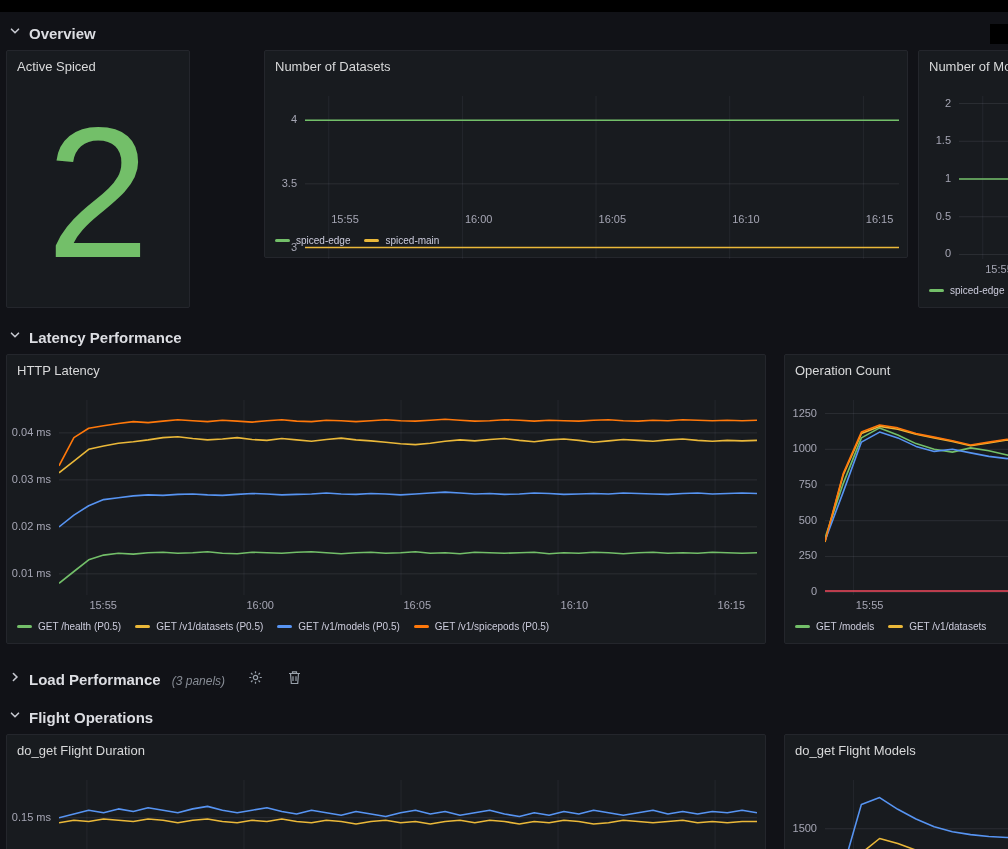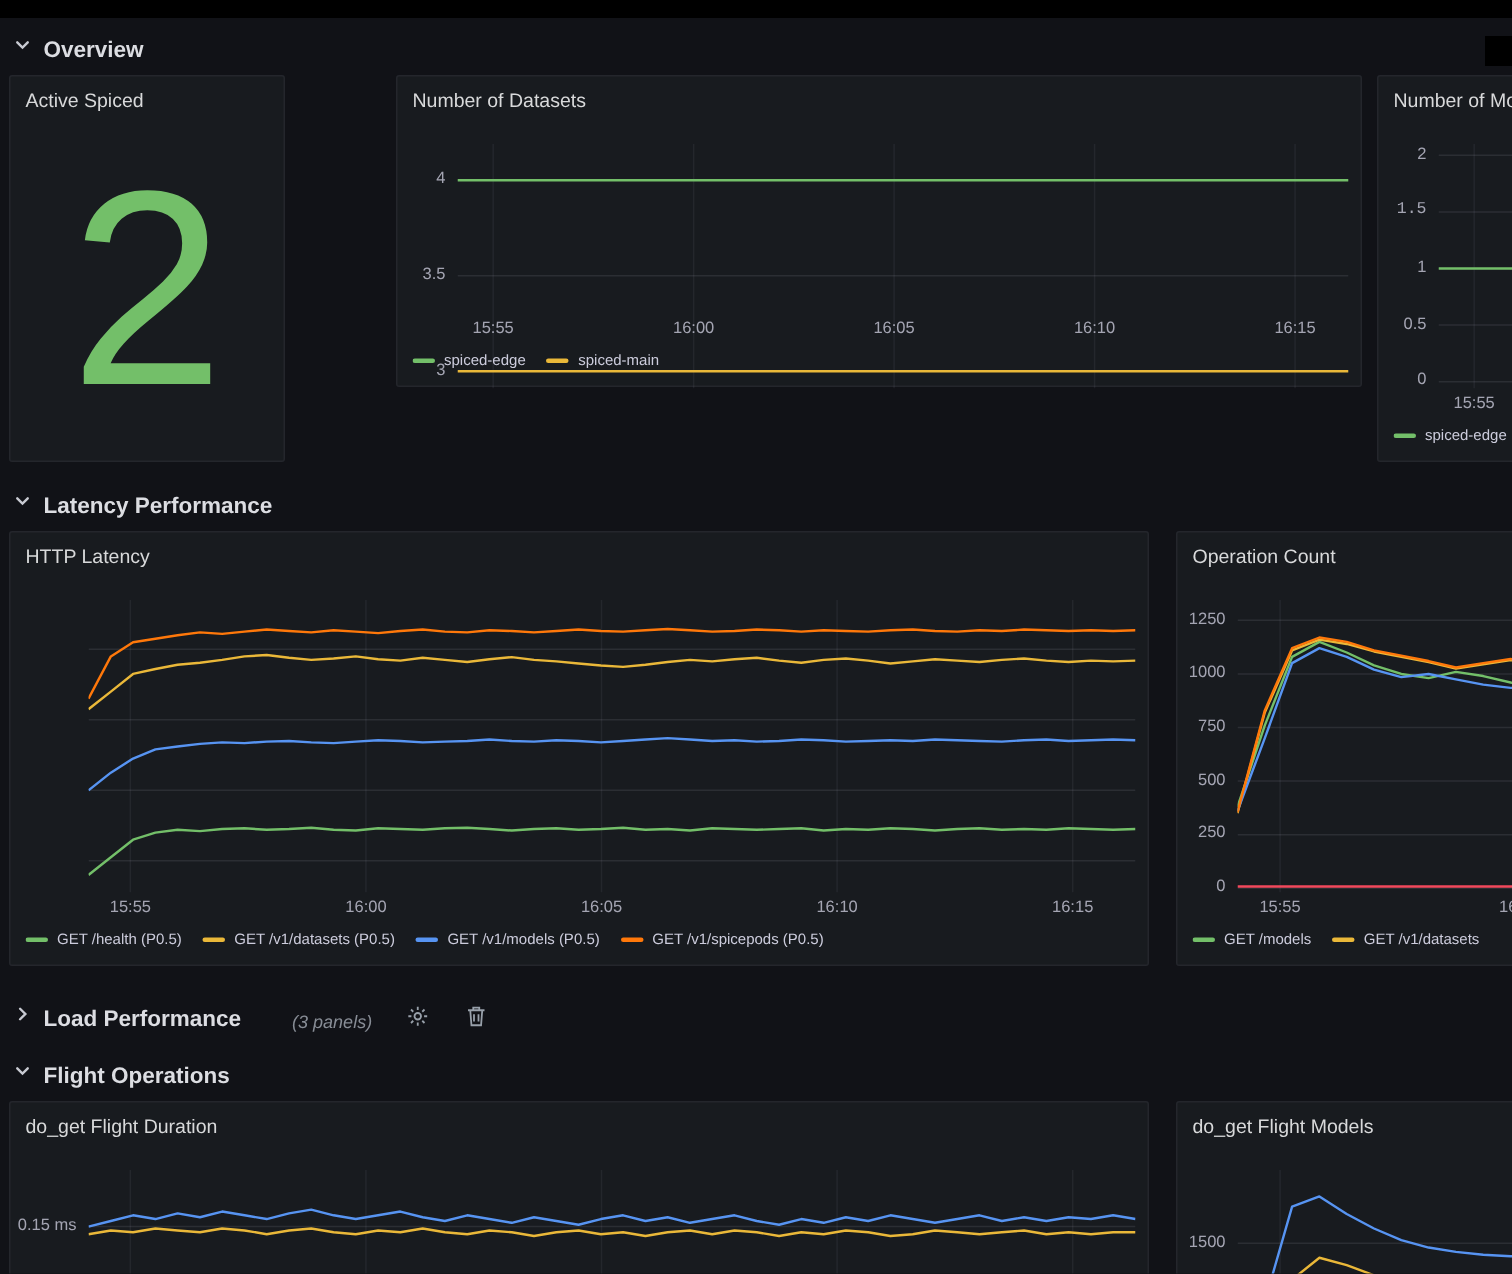--- a/index.html
+++ b/index.html
@@ -7,33 +7,33 @@
   body{
     width:1008px;height:849px;overflow:hidden;position:relative;
     background:#111217;color:#ccccdc;
     font-family:"Liberation Sans",sans-serif;
   }
   .top-strip{position:absolute;left:0;top:0;width:100%;height:12px;background:#000}
   .corner-notch{position:absolute;top:24px;right:0;width:18px;height:20px;background:#000}
 
   .section{position:absolute;left:8px;height:26px;display:flex;align-items:flex-end;gap:7px;cursor:pointer}
   .sec-label{font-size:15px;font-weight:700;color:#dcdde2;white-space:nowrap}
-  .sec-meta{font-size:12px;font-style:italic;color:#878c95;margin-left:27px;white-space:nowrap}
+  .sec-meta{font-size:12px;font-style:italic;color:#878c95;margin-left:4px;white-space:nowrap}
   .icon-btn{background:none;border:none;padding:0;margin-left:16px;cursor:pointer;display:inline-flex;align-items:center}
 
   .panel{position:absolute;background:#181b1f;border:1px solid #24262c;border-radius:2px}
   .ptitle{position:absolute;top:8px;left:10px;font-size:13px;font-weight:500;color:#d8d9da;white-space:nowrap;cursor:pointer}
 
   .chart{position:absolute;left:0;right:8px;top:45px;bottom:8px}
   .ylabels{position:absolute;left:0;top:0;width:var(--ylw);bottom:40px}
   .ytick{position:absolute;right:8px;font-size:11px;color:rgba(204,204,220,0.78);white-space:nowrap}
   .plot{position:absolute;left:var(--ylw);right:0;top:0;bottom:40px}
   .plot svg{display:block}
   .xlabels{position:absolute;left:var(--ylw);right:0;bottom:20px;height:16px}
-  .xtick{position:absolute;width:60px;margin-left:-30px;text-align:center;font-size:11px;color:rgba(204,204,220,0.78);white-space:nowrap}
+  .xtick{position:absolute;width:60px;margin-left:-30px;text-align:right;font-size:11px;color:rgba(204,204,220,0.78);white-space:nowrap}
   .legend{position:absolute;left:10px;right:0;bottom:0;height:18px;display:flex;gap:14px;align-items:center;overflow:hidden;white-space:nowrap}
   .legend-item{display:inline-flex;align-items:center;gap:6px;font-size:10px;color:#ccccdc;cursor:pointer}
   .legend-dash{width:15px;height:3px;border-radius:2px;display:inline-block;flex:0 0 auto}
 
   .stat-value{
     position:absolute;left:0;right:0;top:36px;bottom:8px;
     display:flex;align-items:center;justify-content:center;
     font-size:185px;font-weight:500;line-height:1;color:#73BF69;
   }
 </style>
@@ -95,21 +95,21 @@
         </span>
       </div>
   </div>
 </div>
 
 <div class="panel" style="left:918px;top:50px;width:644px;height:258px">
   <div class="ptitle">Number of Models</div>
   <div class="chart" style="--ylw:40px">
     <div class="ylabels">
         <div class="ytick" style="top: 0.546296px;">2</div>
-        <div class="ytick" style="top: 38.2778px; font-family: Liberation Mono, monospace;">1.5</div>
+        <div class="ytick" style="top: 38.2778px;">1.5</div>
         <div class="ytick" style="top: 76.0093px;">1</div>
         <div class="ytick" style="top: 113.741px;">0.5</div>
         <div class="ytick" style="top: 151.472px;">0</div>
       </div>
     <div class="plot">
         <svg width="594" height="163">
           <line x1="23.76" x2="23.76" y1="0" y2="163" stroke="rgba(204,204,220,0.07)"></line>
           <line x1="157.41" x2="157.41" y1="0" y2="163" stroke="rgba(204,204,220,0.07)"></line>
           <line x1="291.06" x2="291.06" y1="0" y2="163" stroke="rgba(204,204,220,0.07)"></line>
           <line x1="424.71" x2="424.71" y1="0" y2="163" stroke="rgba(204,204,220,0.07)"></line>
@@ -137,20 +137,26 @@
 <div class="section" style="top:320px">
   <span><svg width="14" height="14" viewBox="0 0 14 14">
         <path d="M3.5 5.2 L7 8.7 L10.5 5.2" fill="none" stroke="#c7c9d1" stroke-width="1.6" stroke-linecap="round"></path>
       </svg></span>
   <span class="sec-label">Latency Performance</span>
 </div>
 
 <div class="panel" style="left:6px;top:354px;width:760px;height:290px">
   <div class="ptitle">HTTP Latency</div>
   <div class="chart" style="--ylw:52px">
+    <div class="ylabels">
+        <div class="ytick" style="top: 25.8916px;">0.04 ms</div>
+        <div class="ytick" style="top: 72.8795px;">0.03 ms</div>
+        <div class="ytick" style="top: 119.867px;">0.02 ms</div>
+        <div class="ytick" style="top: 166.855px;">0.01 ms</div>
+      </div>
     <div class="plot">
         <svg width="698" height="195">
           <line x1="27.92" x2="27.92" y1="0" y2="195" stroke="rgba(204,204,220,0.07)"></line>
           <line x1="184.97" x2="184.97" y1="0" y2="195" stroke="rgba(204,204,220,0.07)"></line>
           <line x1="342.02" x2="342.02" y1="0" y2="195" stroke="rgba(204,204,220,0.07)"></line>
           <line x1="499.07" x2="499.07" y1="0" y2="195" stroke="rgba(204,204,220,0.07)"></line>
           <line x1="656.12" x2="656.12" y1="0" y2="195" stroke="rgba(204,204,220,0.07)"></line>
           <line x1="0" x2="698" y1="32.891566265060234" y2="32.891566265060234" stroke="rgba(204,204,220,0.11)"></line>
           <line x1="0" x2="698" y1="79.87951807228916" y2="79.87951807228916" stroke="rgba(204,204,220,0.11)"></line>
           <line x1="0" x2="698" y1="126.86746987951807" y2="126.86746987951807" stroke="rgba(204,204,220,0.11)"></line>

